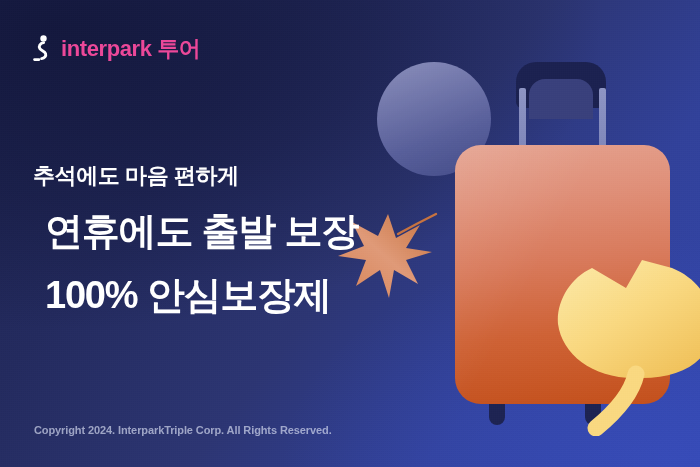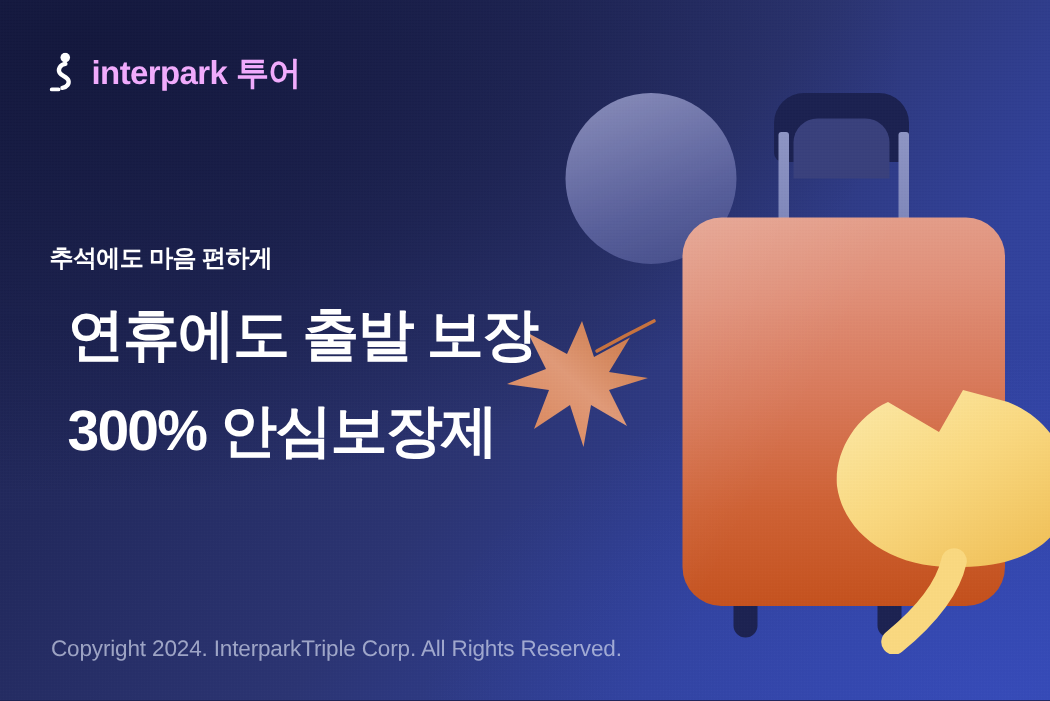--- a/index.html
+++ b/index.html
@@ -147,33 +147,33 @@
   .logo {
     position: absolute;
     left: 33px;
     top: 35px;
     display: flex;
     align-items: center;
     gap: 9px;
   }
   .logo-mark { display: block; width: 19px; height: 27px; }
   .logo-text {
-    color: #f0abfc;
+    color: #ec4899;
     font-size: 22px;
     font-weight: 700;
     letter-spacing: -0.4px;
     line-height: 1;
     white-space: nowrap;
   }
 
   
   .copy { position: absolute; left: 33px; top: 163px; }
   .eyebrow {
     color: #ffffff;
-    font-size: 16px;
+    font-size: 22px;
     font-weight: 700;
     letter-spacing: -0.4px;
     line-height: 1.2;
     margin: 0 0 16px 0;
     white-space: nowrap;
   }
   .headline {
     color: #ffffff;
     font-size: 38px;
     font-weight: 700;
@@ -181,22 +181,22 @@
     line-height: 1.37;
     margin: 12px;
     white-space: nowrap;
   }
 
   .copyright {
     position: absolute;
     left: 34px;
     top: 424px;
     color: rgba(214,219,240,0.68);
-    font-size: 15px;
-    font-weight: 400;
+    font-size: 11px;
+    font-weight: 700;
     letter-spacing: -0.1px;
     white-space: nowrap;
   }
 </style>
 </head>
 <body>
 
 <div class="banner">
 
   <div class="bg-base"></div>
@@ -254,18 +254,18 @@
       <circle cx="10.5" cy="3.4" r="3.2" fill="#ffffff"></circle>
       <path d="M10.6 7.6 C7.0 8.2 5.4 11.2 6.8 13.6 C8.0 15.6 11.8 16.2 12.6 18.6 C13.3 20.8 11.6 23.2 8.6 23.6" stroke="#ffffff" stroke-width="2.9" fill="none" stroke-linecap="round"></path>
       <path d="M1.5 24.6 L6.0 24.6" stroke="#ffffff" stroke-width="2.6" stroke-linecap="round"></path>
     </svg>
     <div class="logo-text">interpark 투어</div>
   </div>
 
   <div class="copy">
     <p class="eyebrow">추석에도 마음 편하게</p>
     <p class="headline">연휴에도 출발 보장</p>
-    <p class="headline">300% 안심보장제</p>
+    <p class="headline">100% 안심보장제</p>
   </div>
 
   <div class="copyright">Copyright 2024. InterparkTriple Corp. All Rights Reserved.</div>
 
 </div>
 
 </body></html>

